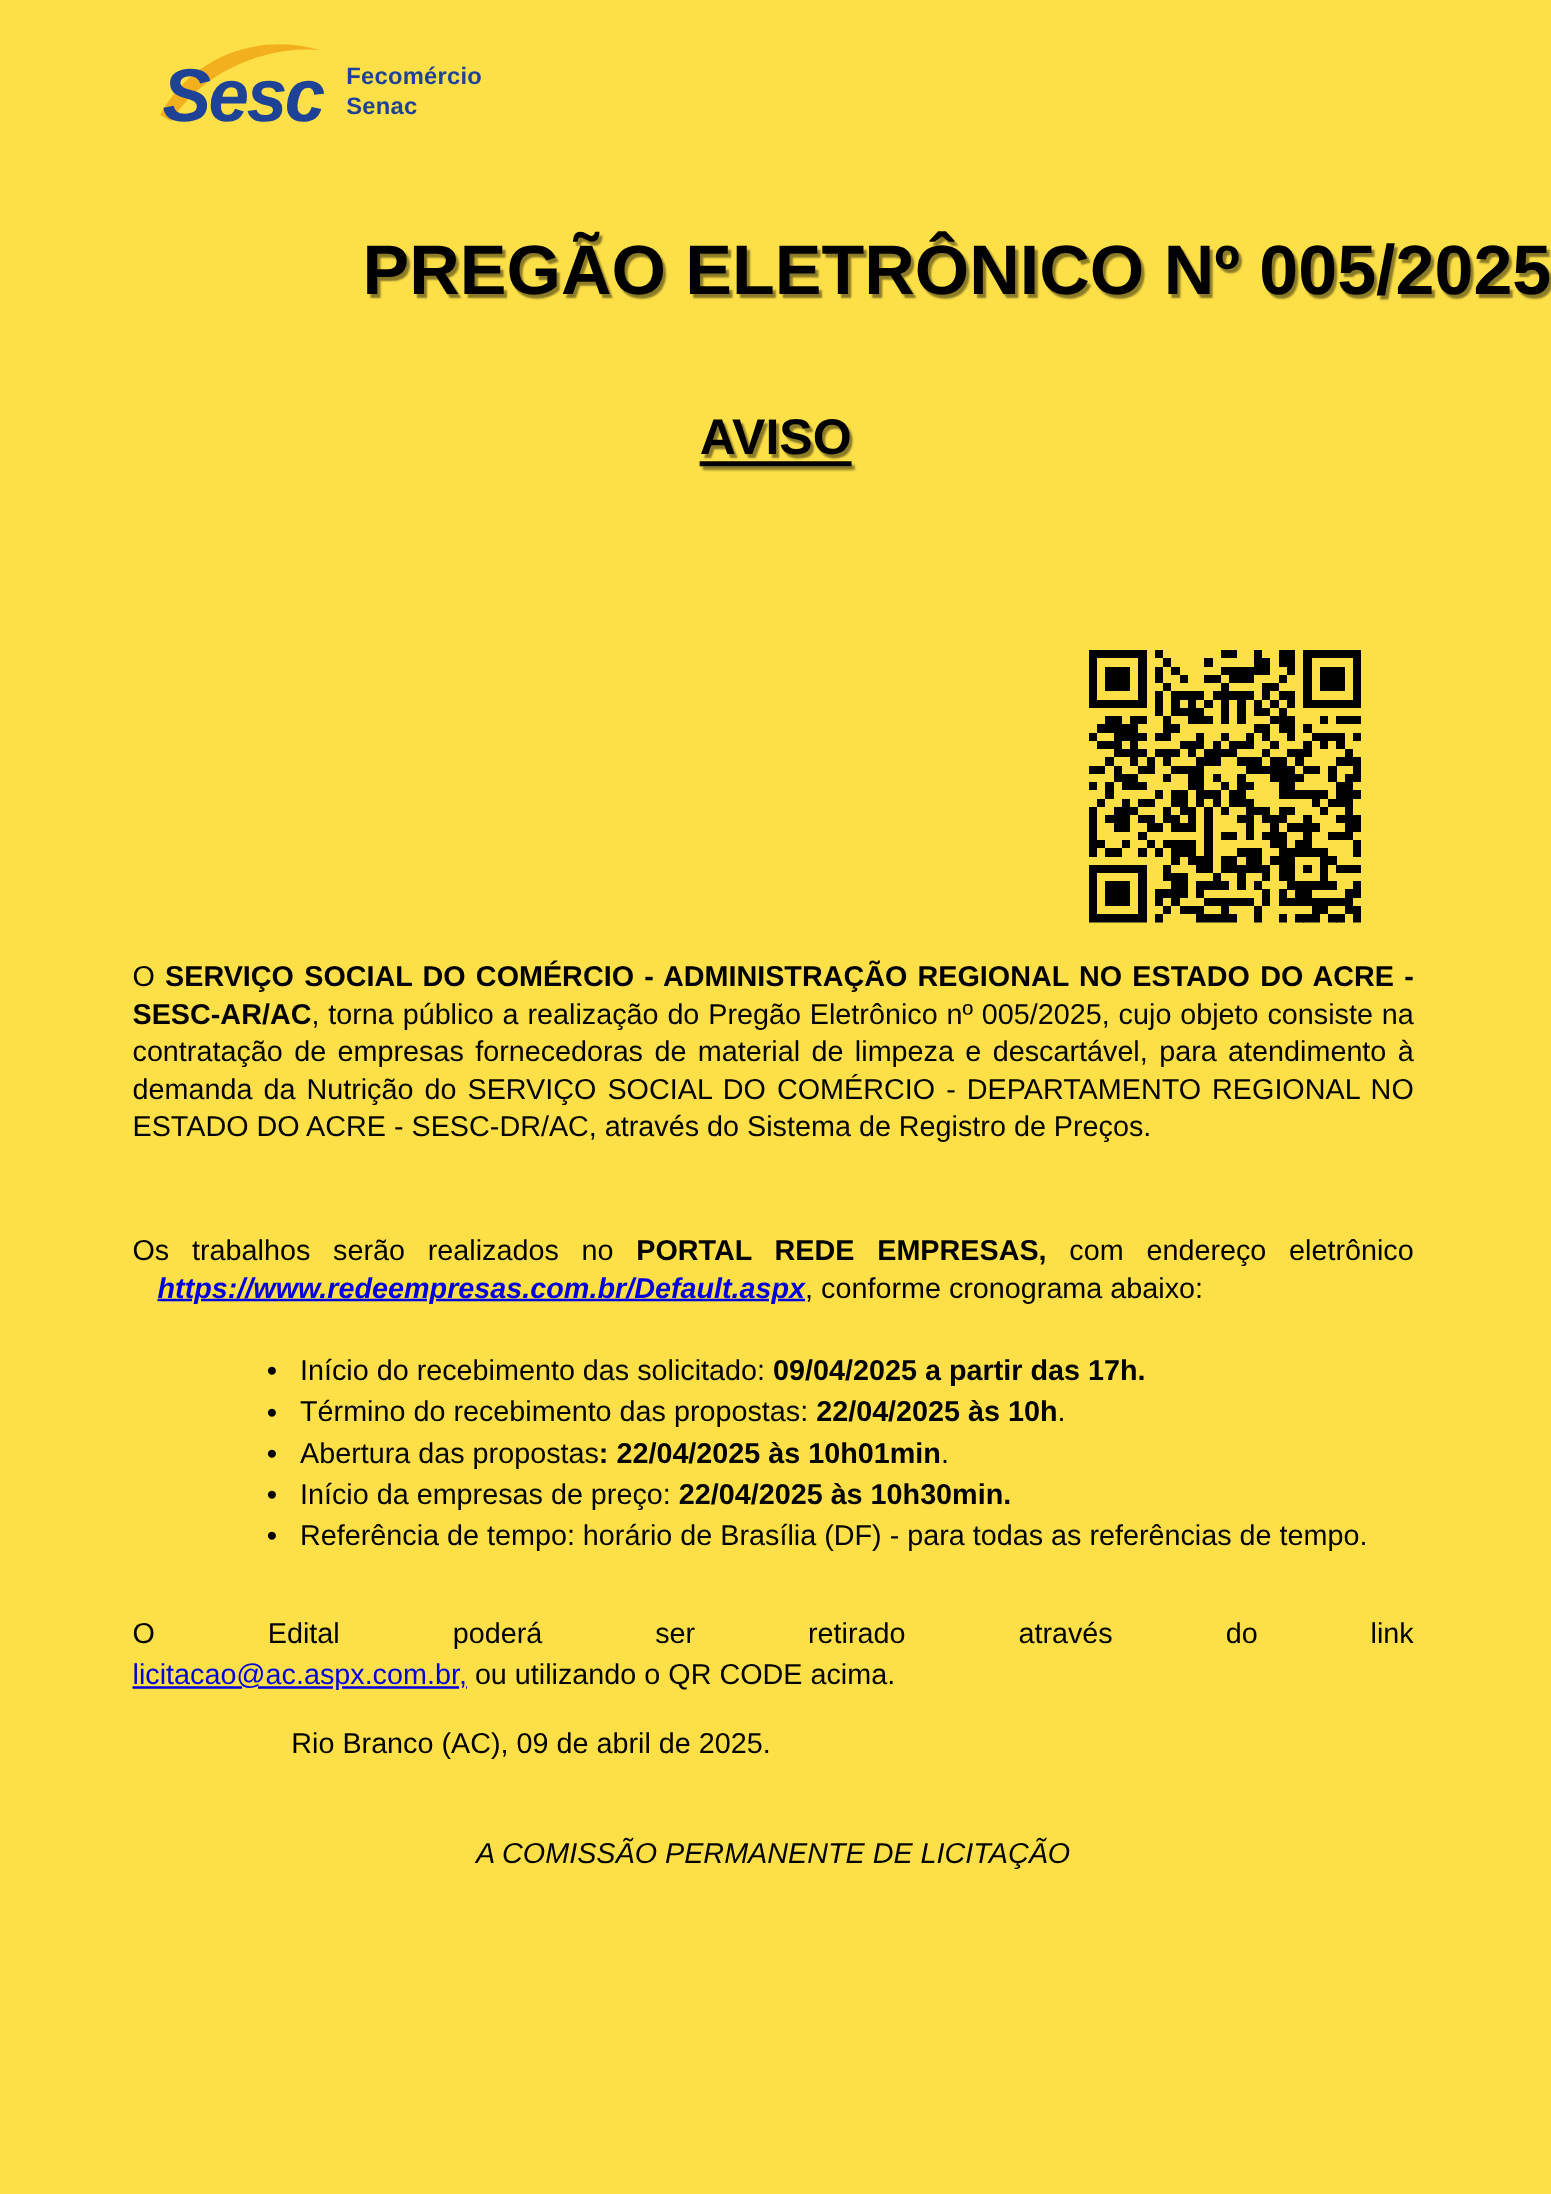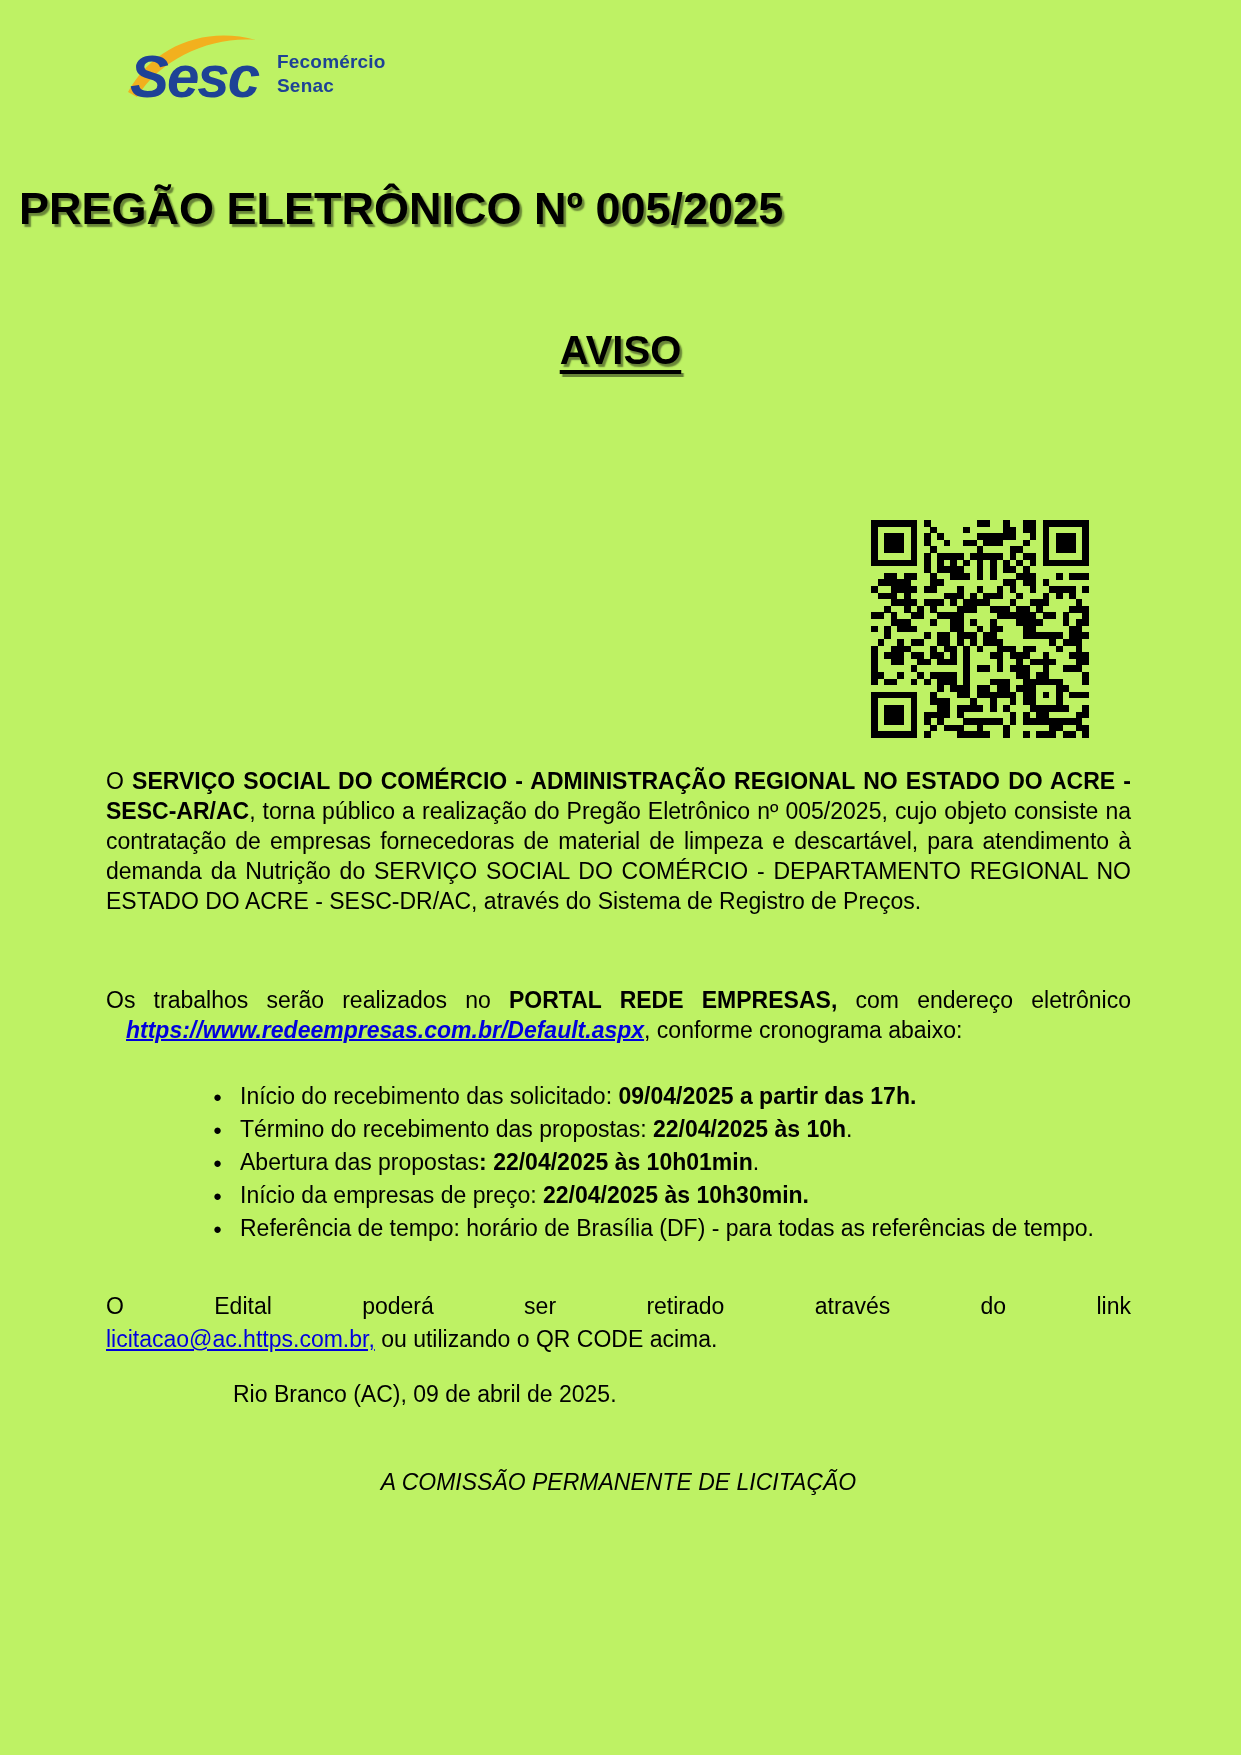--- a/index.html
+++ b/index.html
@@ -5,37 +5,37 @@
   :root{
     --brand-blue:#1e4296;
     --brand-yellow:#f2b01e;
     --link-blue:#0000dd;
     --footer-gray:#7f7f7f;
     --ink:#000000;
   }
   *{margin:0;padding:0;box-sizing:border-box;}
   html,body{background:#ffffff;}
   .page{
-    position:relative;width:1241px;height:1755px;margin:0 auto;background:#bef264;
+    position:relative;width:1241px;height:1755px;margin:0 auto;background:#fde047;
     font-family:"Liberation Sans",sans-serif;color:var(--ink);overflow:hidden;
   }
   
   .logo{position:absolute;left:112px;top:26px;width:300px;height:86px;}
   .logo-arc{position:absolute;left:16px;top:2px;width:132px;height:72px;}
   .logo-sesc{
     position:absolute;left:18px;top:16px;
     font-size:60px;font-weight:bold;font-style:italic;letter-spacing:-2px;
     color:var(--brand-blue);transform:scaleX(0.97);transform-origin:left;
   }
   .logo-right{position:absolute;left:165px;top:24px;line-height:24px;
     font-size:19px;font-weight:bold;color:var(--brand-blue);letter-spacing:0.2px;}
   
   .doc-title{
-    position:absolute;left:0;top:183px;width:100%;text-align:left;
-    font-size:45px;font-weight:bold;letter-spacing:0px;
+    position:absolute;left:0;top:183px;width:100%;text-align:right;
+    font-size:56px;font-weight:bold;letter-spacing:0px;
     text-shadow:2.5px 3px 1.5px rgba(0,0,0,0.45);
     padding-left:19px;
   }
   .doc-subtitle{
     position:absolute;left:0;top:328px;width:100%;text-align:center;
     font-size:40px;font-weight:bold;
     text-shadow:2.5px 3px 1.5px rgba(0,0,0,0.45);
   }
   .doc-subtitle span{
     text-decoration:underline;text-decoration-thickness:3.5px;text-underline-offset:6px;
@@ -648,21 +648,21 @@
     <ul class="cronograma">
       <li><span class="blt">●</span><span>Início do recebimento das solicitado: </span><b>09/04/2025 a partir das 17h.</b><span></span></li>
       <li><span class="blt">●</span><span>Término do recebimento das propostas: </span><b>22/04/2025 às 10h</b><span>.</span></li>
       <li><span class="blt">●</span><span>Abertura das propostas</span><b>: 22/04/2025 às 10h01min</b><span>.</span></li>
       <li><span class="blt">●</span><span>Início da empresas de preço: </span><b>22/04/2025 às 10h30min.</b><span></span></li>
       <li><span class="blt">●</span><span>Referência de tempo: horário de Brasília (DF) - para todas as referências de tempo.</span><b></b><span></span></li>
     </ul>
 
     <div class="para-3">
       <div class="jline"><span>O Edital poderá ser retirado através do link</span></div>
-      <div><a class="link-plain">licitacao@ac.https.com.br,</a><span> ou utilizando o QR CODE acima.</span></div>
+      <div><a class="link-plain">licitacao@ac.aspx.com.br,</a><span> ou utilizando o QR CODE acima.</span></div>
     </div>
 
     <p class="date-line">Rio Branco (AC), 09 de abril de 2025.</p>
 
     <p class="commission">A COMISSÃO PERMANENTE DE LICITAÇÃO</p>
 
   </div>
 
 
 </div>

